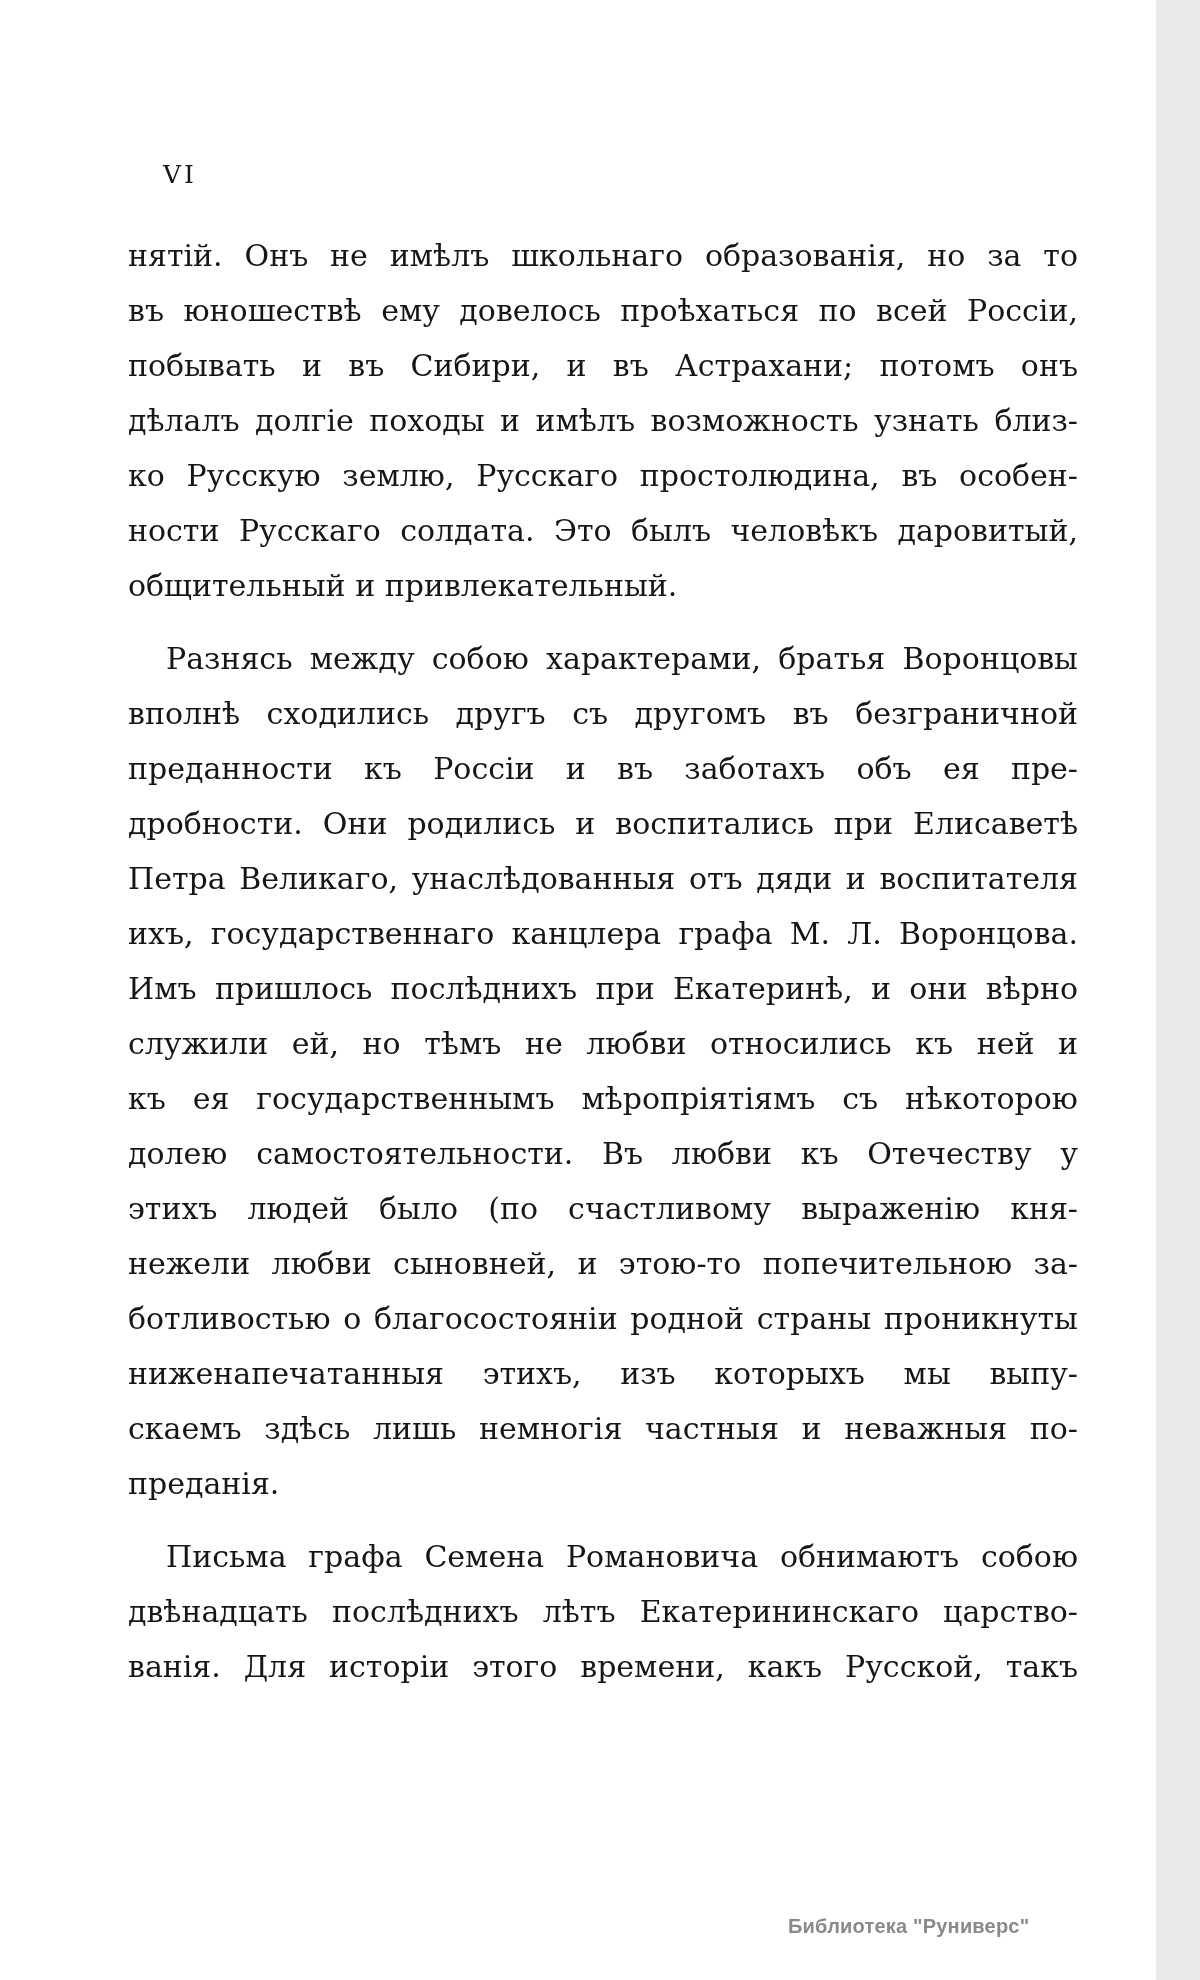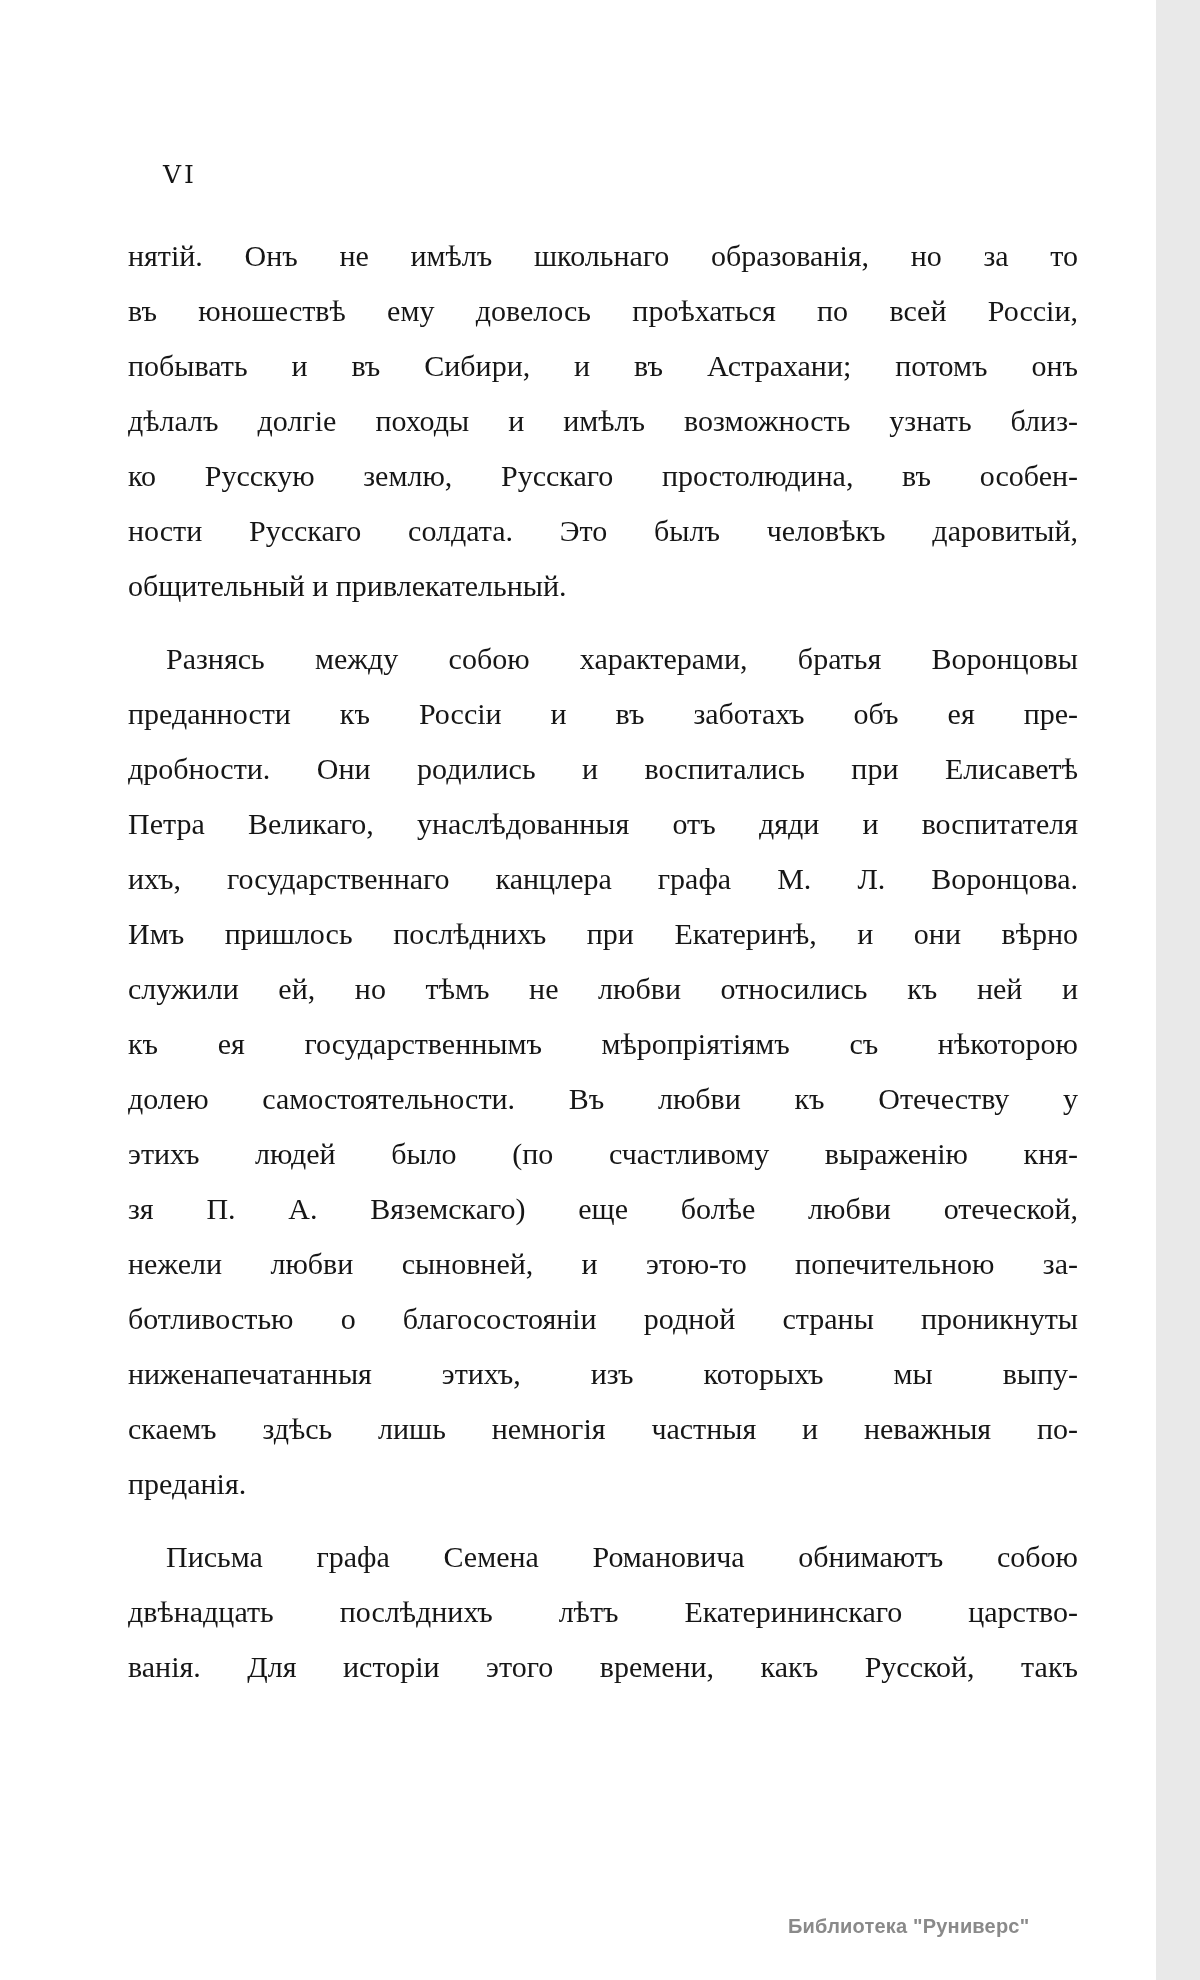--- a/index.html
+++ b/index.html
@@ -31,21 +31,20 @@
     width: 950px;
     font-size: 30px;
     line-height: 55px;
   }
   .para { margin: 0; }
   .para + .para { margin-top: 18px; }
   .line {
     text-align: justify;
     text-align-last: justify;
     white-space: normal;
-    font-family: Liberation Serif, serif;
   }
   .para:not(.jlast) .line:last-child {
     text-align-last: left;
   }
   .para.indent .line:first-child {
     text-indent: 38px;
   }
   .watermark {
     position: absolute;
     left: 788px;
@@ -68,30 +67,30 @@
         <div class="line">нятій. Онъ не имѣлъ школьнаго образованія, но за то</div>
         <div class="line">въ юношествѣ ему довелось проѣхаться по всей Россіи,</div>
         <div class="line">побывать и въ Сибири, и въ Астрахани; потомъ онъ</div>
         <div class="line">дѣлалъ долгіе походы и имѣлъ возможность узнать близ-</div>
         <div class="line">ко Русскую землю, Русскаго простолюдина, въ особен-</div>
         <div class="line">ности Русскаго солдата. Это былъ человѣкъ даровитый,</div>
         <div class="line">общительный и привлекательный.</div>
       </div>
       <div class="para indent">
         <div class="line">Разнясь между собою характерами, братья Воронцовы</div>
+        <div class="line">вполнѣ сходились другъ съ другомъ въ безграничной</div>
         <div class="line">преданности къ Россіи и въ заботахъ объ ея пре-</div>
         <div class="line">дробности. Они родились и воспитались при Елисаветѣ</div>
         <div class="line">Петра Великаго, унаслѣдованныя отъ дяди и воспитателя</div>
         <div class="line">ихъ, государственнаго канцлера графа М. Л. Воронцова.</div>
         <div class="line">Имъ пришлось послѣднихъ при Екатеринѣ, и они вѣрно</div>
         <div class="line">служили ей, но тѣмъ не любви относились къ ней и</div>
         <div class="line">къ ея государственнымъ мѣропріятіямъ съ нѣкоторою</div>
         <div class="line">долею самостоятельности. Въ любви къ Отечеству у</div>
         <div class="line">этихъ людей было (по счастливому выраженію кня-</div>
-        <div class="line">зя П. А. Вяземскаго) еще болѣе любви отеческой,</div>
         <div class="line">нежели любви сыновней, и этою-то попечительною за-</div>
         <div class="line">ботливостью о благосостояніи родной страны проникнуты</div>
         <div class="line">ниженапечатанныя этихъ, изъ которыхъ мы выпу-</div>
         <div class="line">скаемъ здѣсь лишь немногія частныя и неважныя по-</div>
         <div class="line">преданія.</div>
       </div>
       <div class="para indent jlast">
         <div class="line">Письма графа Семена Романовича обнимаютъ собою</div>
         <div class="line">двѣнадцать послѣднихъ лѣтъ Екатерининскаго царство-</div>
         <div class="line">ванія. Для исторіи этого времени, какъ Русской, такъ</div>

